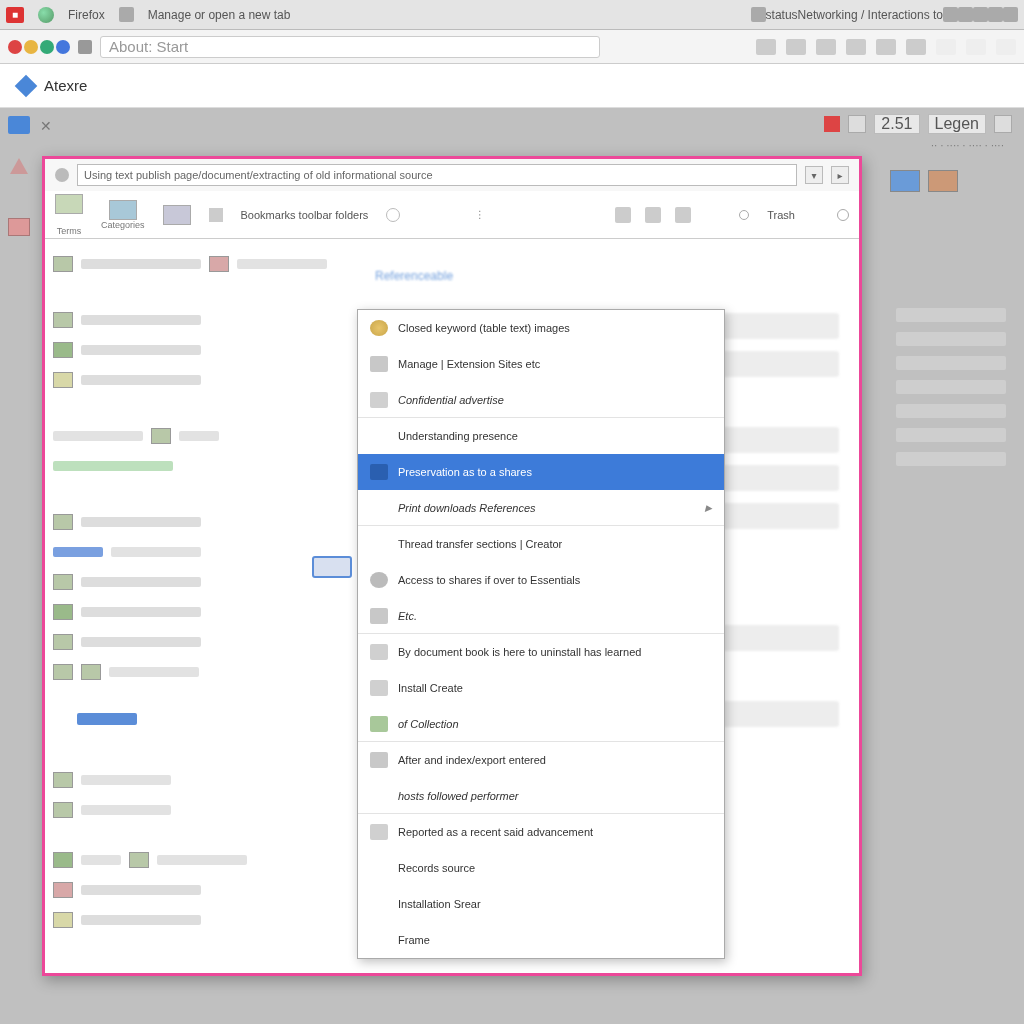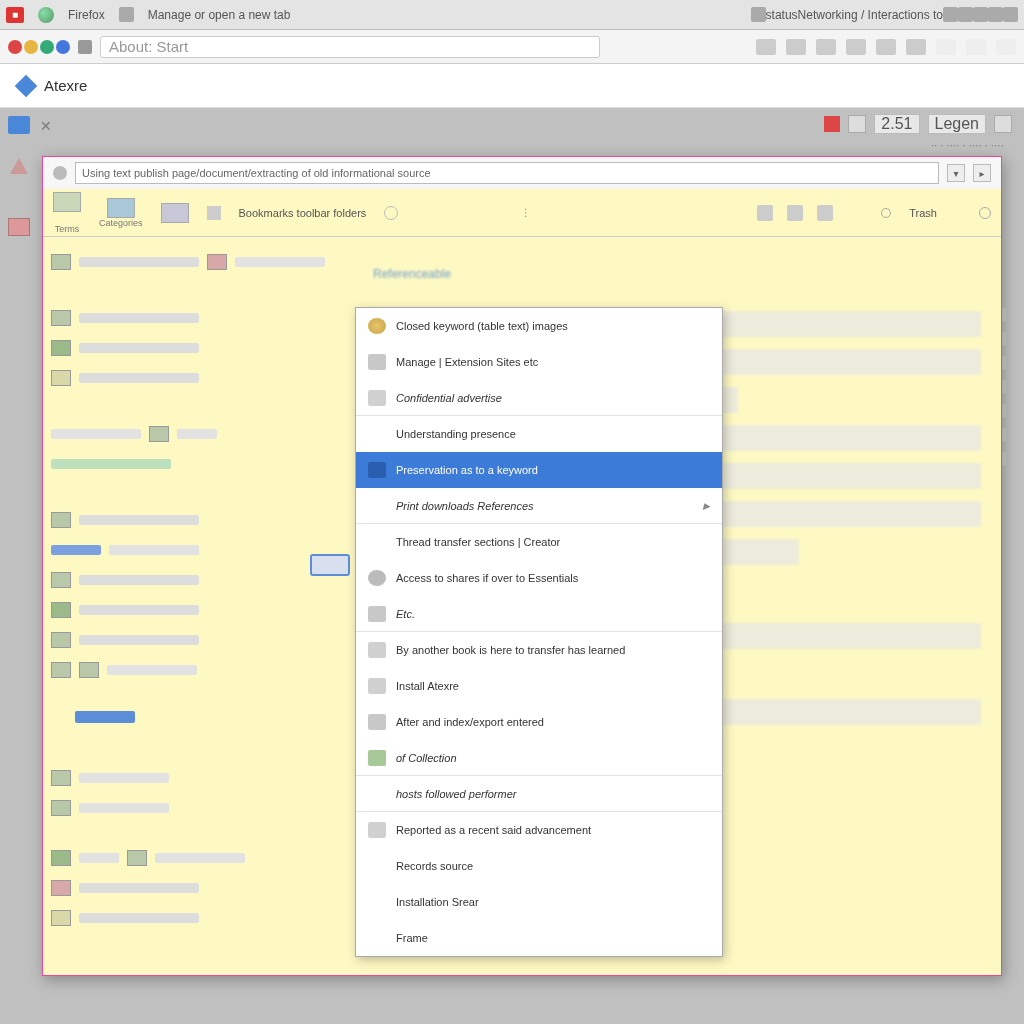--- a/index.html
+++ b/index.html
@@ -40,21 +40,21 @@
 
 .side-thumbs { position: absolute; right: 66px; top: 62px; display: flex; gap: 8px; }
 .side-thumbs .th { width: 30px; height: 22px; background: #6a9bd8; border: 1px solid #888; }
 .side-thumbs .th2 { background: #c97; }
 
 .left-mini { position: absolute; left: 8px; top: 110px; width: 22px; height: 18px; background: #d99; border: 1px solid #a77; }
 .left-triangle { position: absolute; left: 10px; top: 50px; width: 0; height: 0; border-left: 9px solid transparent; border-right: 9px solid transparent; border-bottom: 16px solid #c99; }
 .left-blue-folder { position: absolute; left: 8px; top: 8px; width: 22px; height: 18px; background: #4a87d8; border-radius: 2px; }
 
 
-.dialog { position: absolute; left: 42px; top: 48px; width: 960px; height: 820px; background: #fef9c3; border: 1px solid #ec4899; box-shadow: 2px 4px 14px rgba(0,0,0,.3); }
+.dialog { position: absolute; left: 42px; top: 48px; width: 820px; height: 820px; background: #ffffff; border: 3px solid #ec4899; box-shadow: 2px 4px 14px rgba(0,0,0,.3); }
 .dialog-addr-row { display: flex; align-items: center; height: 32px; padding: 0 10px; gap: 8px; background: #f7f7f7; }
 .dialog-addr-row .gear { width: 14px; height: 14px; background: #bbb; border-radius: 50%; }
 .dialog-addr-row input { flex: 1; height: 22px; border: 1px solid #bbb; padding: 0 6px; font-size: 11px; color: #666; background: #fff; }
 .dialog-addr-row .end-btn { width: 18px; height: 18px; background: #eee; border: 1px solid #bbb; font-size: 10px; color: #666; display: flex; align-items: center; justify-content: center; }
 
 .dialog-tabs { display: flex; align-items: center; height: 48px; padding: 0 10px; gap: 18px; font-size: 11px; color: #555; border-bottom: 1px solid #ccc; }
 .dialog-tabs .tab-ico { width: 28px; height: 20px; background: #c8d8b8; border: 1px solid #aaa; }
 .dialog-tabs .tab-ico.b { background: #a8c8d8; }
 .dialog-tabs .tab-ico.c { background: #c8c8d8; }
 .dialog-tabs .tab-label-undertext { font-size: 9px; color: #777; }
@@ -328,55 +328,55 @@
         <div class="ctx-item sep-below">
             <span class="ci gray"></span>
             <span>Confidential advertise</span>
           </div>
         <div class="ctx-item">
             <span class="ci" style="background:transparent"></span>
             <span>Understanding presence</span>
           </div>
         <div class="ctx-item selected">
             <span class="ci" style="background:#2a5fb0"></span>
-            <span>Preservation as to a keyword</span>
+            <span>Preservation as to a shares</span>
           </div>
         <div class="ctx-item sep-below">
             <span class="ci" style="background:transparent"></span>
             <span>Print downloads References</span>
             <span class="arrow">▶</span>
           </div>
         <div class="ctx-item">
             <span class="ci" style="background:transparent"></span>
             <span>Thread transfer sections | Creator</span>
           </div>
         <div class="ctx-item">
             <span class="ci circle"></span>
             <span>Access to shares if over to Essentials</span>
           </div>
         <div class="ctx-item sep-below">
             <span class="ci box"></span>
             <span>Etc.</span>
           </div>
         <div class="ctx-item">
             <span class="ci gray"></span>
-            <span>By another book is here to transfer has learned</span>
+            <span>By document book is here to uninstall has learned</span>
           </div>
         <div class="ctx-item">
             <span class="ci gray"></span>
-            <span>Install Atexre</span>
-          </div>
-        <div class="ctx-item">
-            <span class="ci box"></span>
-            <span>After and index/export entered</span>
+            <span>Install Create</span>
           </div>
         <div class="ctx-item sep-below">
             <span class="ci img"></span>
             <span>of Collection</span>
           </div>
+        <div class="ctx-item">
+            <span class="ci box"></span>
+            <span>After and index/export entered</span>
+          </div>
         <div class="ctx-item sep-below">
             <span class="ci" style="background:transparent"></span>
             <span>hosts followed performer</span>
           </div>
         <div class="ctx-item">
             <span class="ci gray"></span>
             <span>Reported as a recent said advancement</span>
           </div>
         <div class="ctx-item">
             <span class="ci" style="background:transparent"></span>

